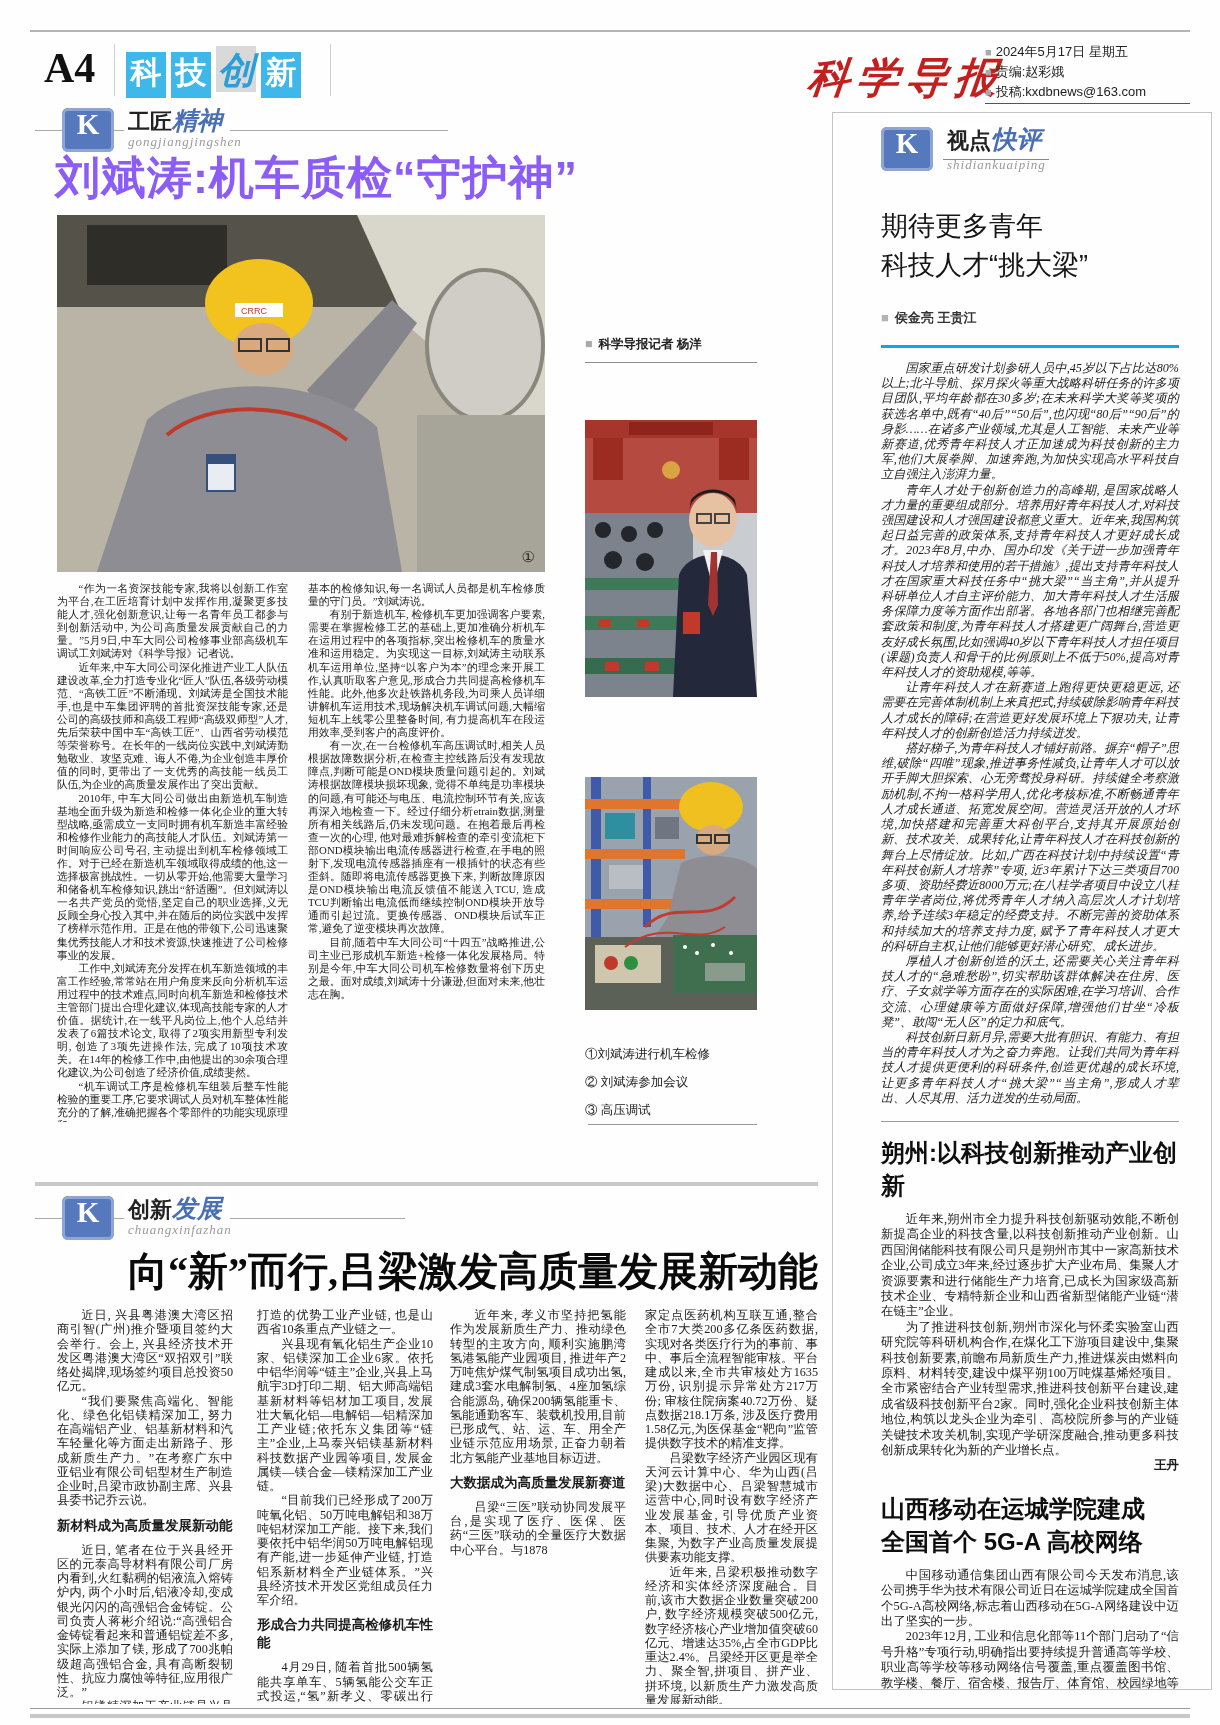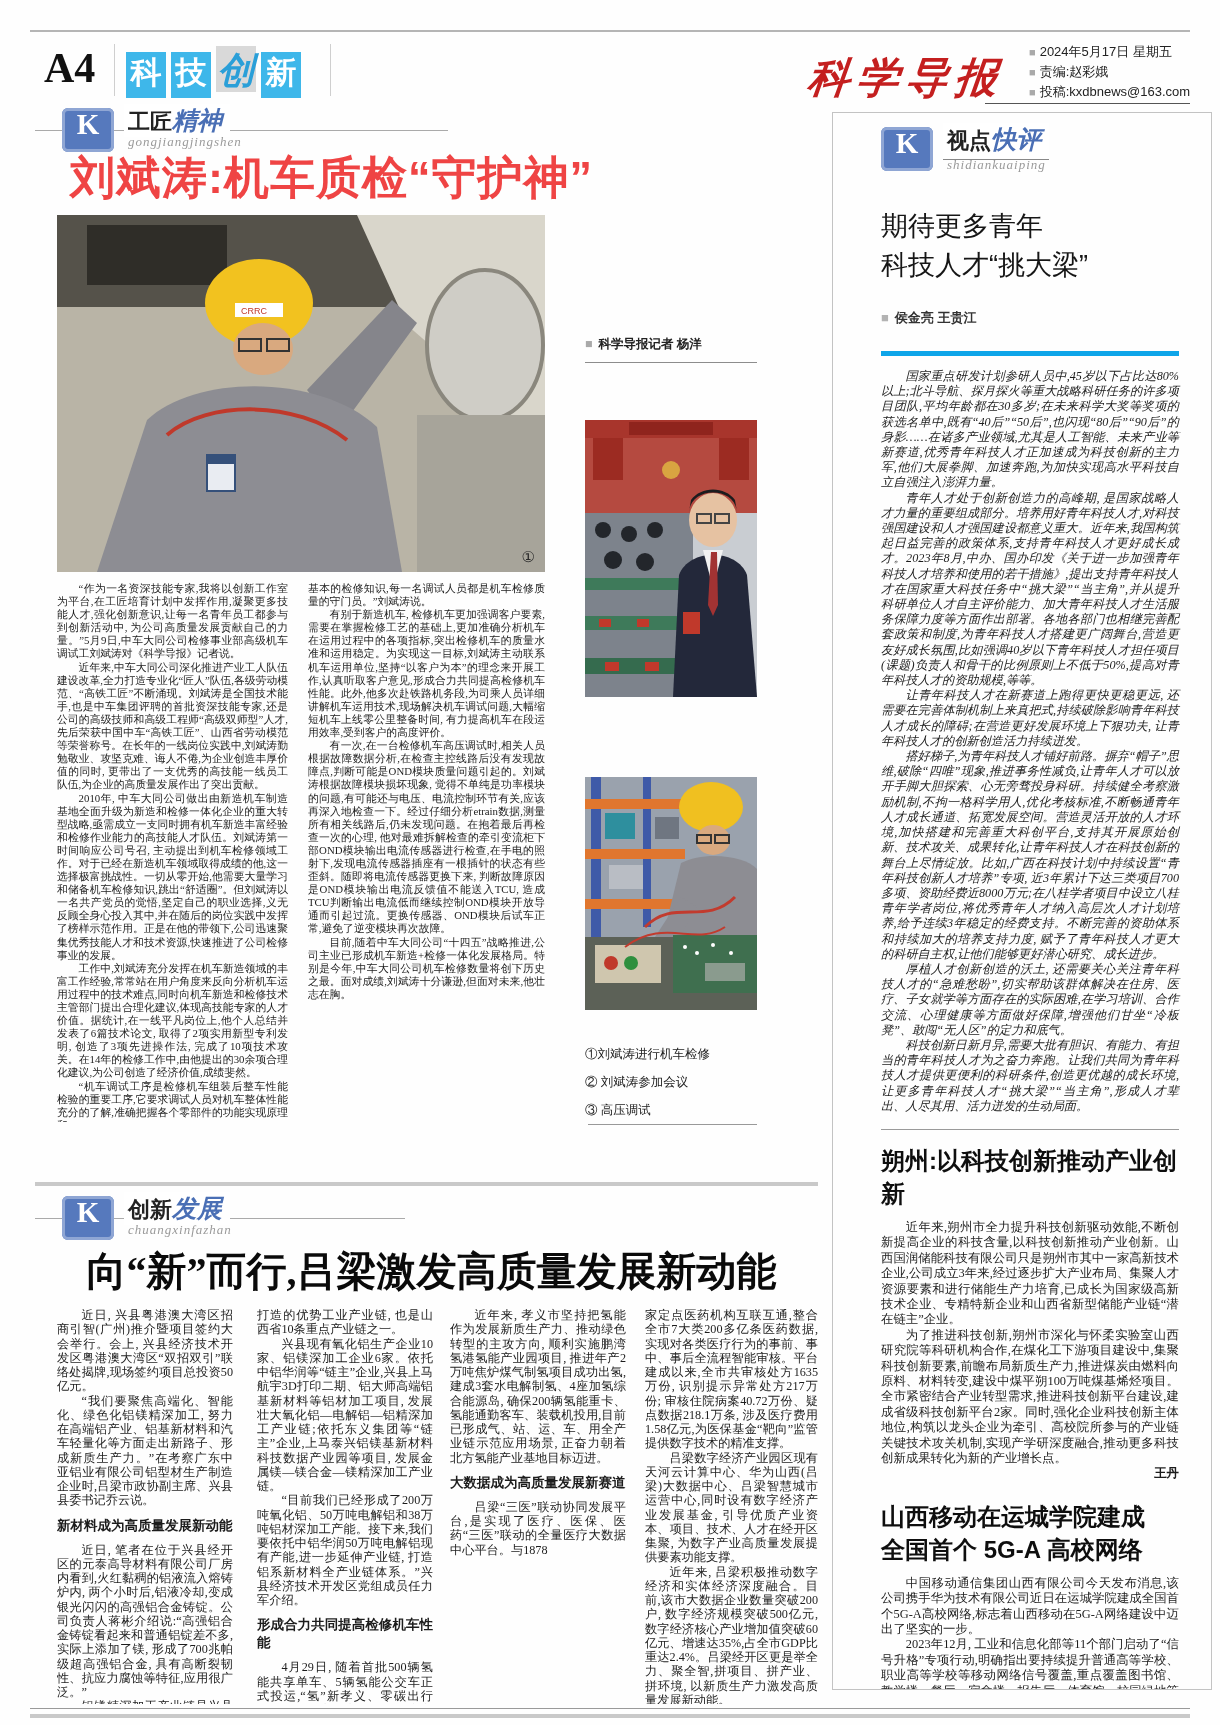--- a/index.html
+++ b/index.html
@@ -7,45 +7,45 @@
         font-family:"Liberation Serif","DejaVu Serif",serif;color:#1c1c1c;overflow:hidden;}
   .abs{position:absolute;}
   .hline{position:absolute;background:#b5b5b5;}
   .vline{position:absolute;background:#cfcfcf;}
   
   .pageno{font:700 42px "Liberation Serif",serif;color:#111;}
   .logobox{display:inline-block;width:40px;height:46px;line-height:46px;text-align:center;
            background:#3eb7ea;color:#fff;font:700 31px "Liberation Sans",sans-serif;margin-right:5px;}
   .logobox.gray{background:#d9d9d9;color:#2a9fd8;font-style:italic;font-family:"Liberation Serif",serif;font-weight:700;font-size:37px;}
   .brand{font:700 italic 42px "Liberation Serif",serif;color:#c41f1f;letter-spacing:7px;transform:skewX(-6deg);}
-  .hinfo{font:13px "Liberation Sans",sans-serif;color:#222;line-height:19px;white-space:nowrap;margin-left:44px;}
+  .hinfo{font:13px "Liberation Sans",sans-serif;color:#222;line-height:19px;white-space:nowrap;}
   .hinfo .sq{color:#a9a9a9;font-size:11px;margin-right:4px;}
   
   .kbox{position:absolute;width:52px;height:44px;background:#5679bd;border-radius:6px;
         box-shadow:inset 0 0 0 3px #8fa6d4;color:#fff;text-align:center;line-height:44px;
         font:700 29px "Liberation Serif",serif;}
   .btext{position:absolute;background:#fff;padding:0 8px 0 4px;white-space:nowrap;}
   .bt1{font:700 22px "Liberation Serif",serif;color:#222;}
   .bt2{font:700 italic 25px "Liberation Serif",serif;color:#4a6fb5;}
   .pinyin{position:absolute;font:italic 13px "Liberation Serif",serif;color:#9a9a9a;letter-spacing:1px;}
   
-  .head1{font:800 45px "Liberation Sans","DejaVu Sans",sans-serif;color:#ef4444;letter-spacing:1px;white-space:nowrap;margin-left:15px;}
-  .head2{font:800 40px "Liberation Serif",serif;color:#0a0a0a;text-align:center;white-space:nowrap;}
+  .head1{font:800 45px "Liberation Sans","DejaVu Sans",sans-serif;color:#8b5cf6;letter-spacing:1px;white-space:nowrap;}
+  .head2{font:800 40px "Liberation Serif",serif;color:#0a0a0a;text-align:right;white-space:nowrap;}
   
   .col{position:absolute;overflow:hidden;text-align:justify;}
   .col p{margin:0;text-indent:2em;}
   .col p.noind{text-indent:0;}
   .leadcol{font-size:10.8px;line-height:13.1px;}
   .botcol{font-size:12.2px;line-height:14.25px;}
   .subhead{font:700 13.5px "Liberation Sans",sans-serif;margin:9px 0 8px 0;text-indent:0 !important;}
   
   #rightbox{position:absolute;left:832px;top:112px;width:380px;height:1578px;
             border:1.5px solid #c3c3c3;box-sizing:border-box;padding:10px 32px 8px 48px;overflow:hidden;}
   .vp-title{font:500 27px "Liberation Sans",sans-serif;color:#161616;line-height:39px;margin-top:20px;}
-  .vp-authors{font:700 13px "Liberation Sans",sans-serif;color:#333;margin-top:24px;padding-bottom:24px;border-bottom:5px solid #0ea5e9;}
+  .vp-authors{font:700 13px "Liberation Sans",sans-serif;color:#333;margin-top:24px;padding-bottom:18px;border-bottom:3px solid #0ea5e9;}
   .vp-authors .sq{color:#b3b3b3;margin-right:6px;}
   .vp-body{margin-top:13px;font:italic 12.2px "Liberation Serif",serif;line-height:15.2px;text-align:justify;}
   .vp-body p{margin:0;text-indent:2em;}
   .rdivider{height:1px;background:#9a9a9a;margin:15px 0 14px 0;}
   .rtitle{font:700 24px "Liberation Sans",sans-serif;color:#0e0e0e;line-height:33px;margin:6px 0 10px 0;}
   .rbody{font:12.4px "Liberation Serif",serif;line-height:15.4px;text-align:justify;}
   .rbody p{margin:0;text-indent:2em;}
   .rauthor{font-weight:700;text-align:right;}
   
   .byline{font:700 12.5px "Liberation Serif",serif;color:#222;padding-bottom:9px;border-bottom:1px solid #8d8d8d;}

